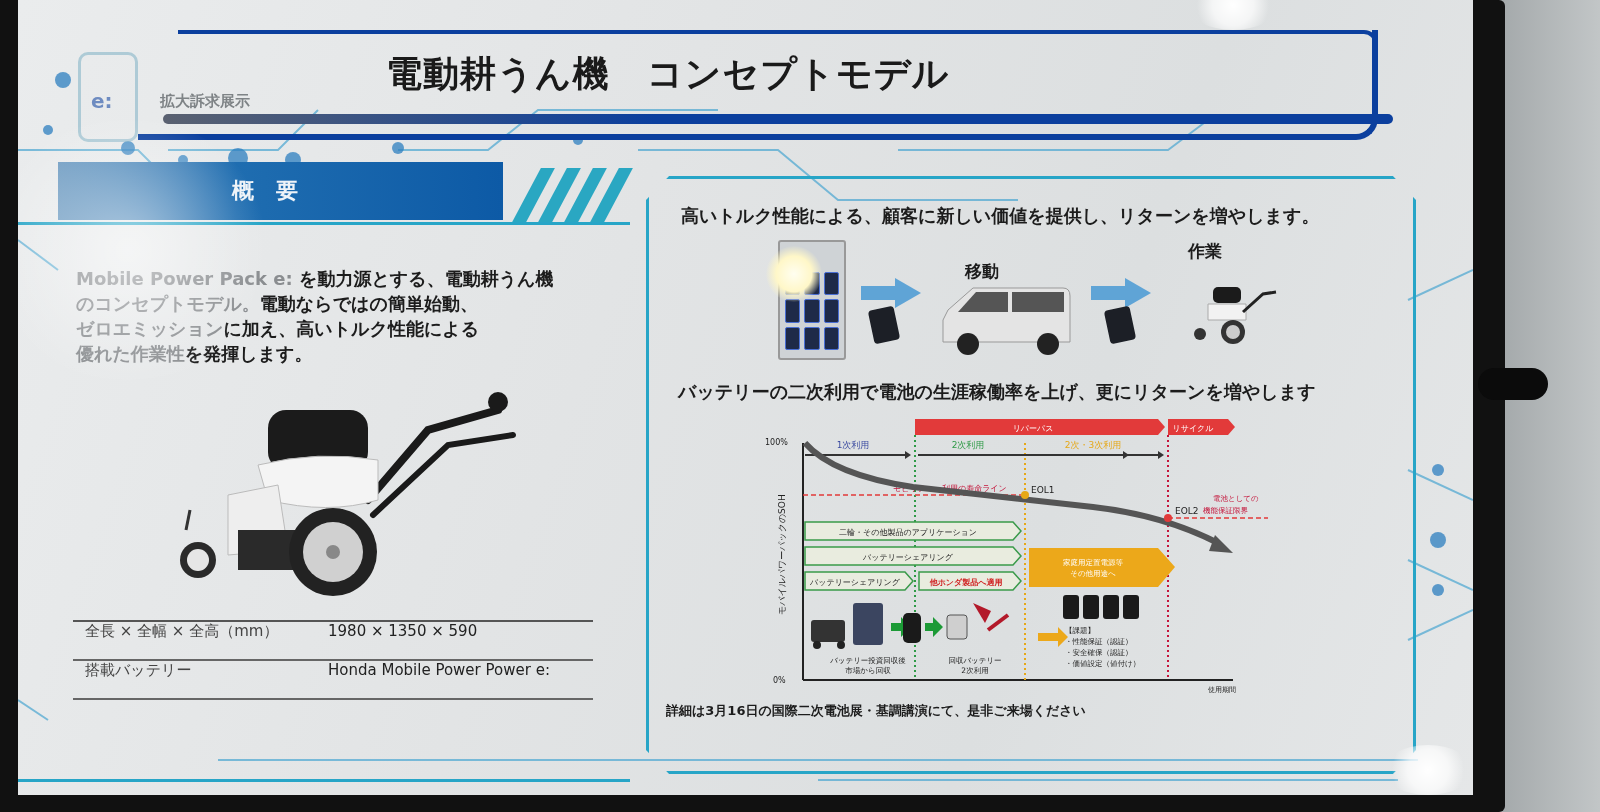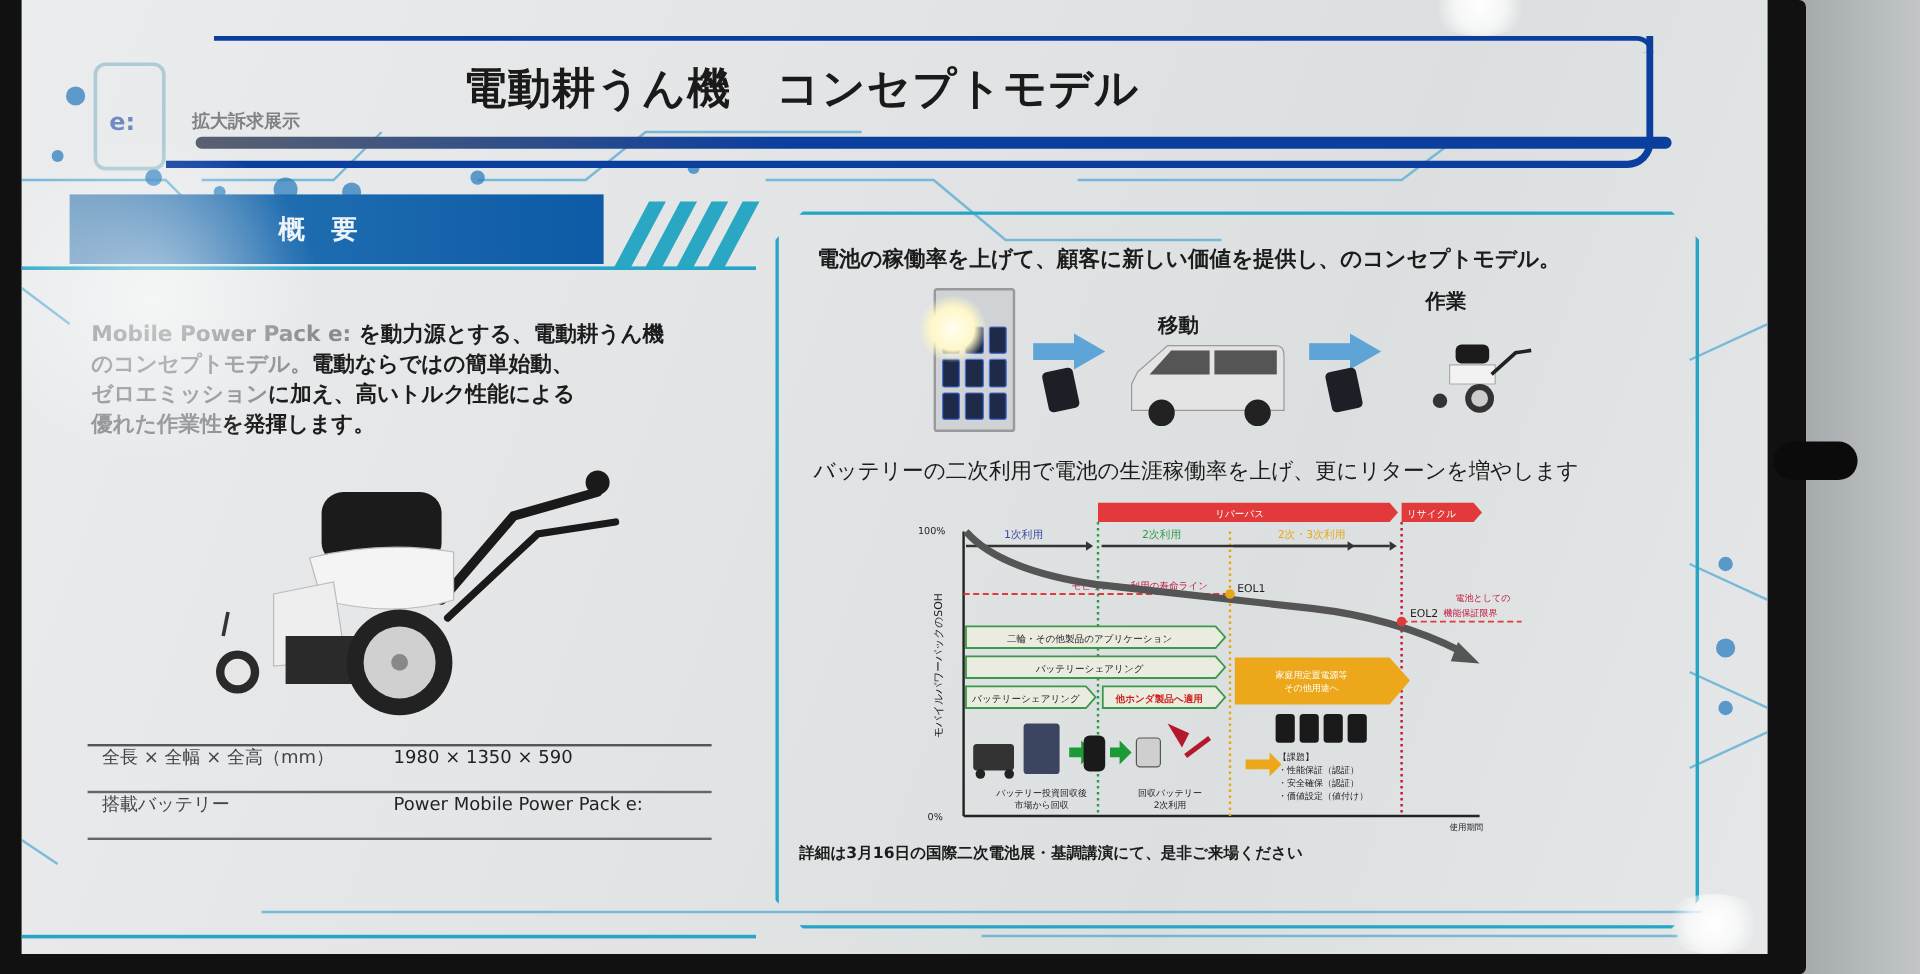--- a/index.html
+++ b/index.html
@@ -41,21 +41,21 @@
   .flow{position:absolute;left:755px;top:232px;width:520px;height:130px}
   .flow .lbl{position:absolute;font-size:17px;font-weight:bold;color:#1c1c1c}
   .locker{position:absolute;left:5px;top:8px;width:68px;height:120px;background:#cfd3d6;border:2px solid #999;border-radius:3px;display:grid;grid-template-columns:repeat(3,1fr);gap:4px;padding:30px 5px 8px}
   .locker i{background:#1e2a48;border:1px solid #4a6fd4;border-radius:2px}
   .arrow-blue{position:absolute;width:60px;height:30px}
   .arrow-blue:before{content:"";position:absolute;left:0;top:8px;width:38px;height:14px;background:#5fa4d6}
   .arrow-blue:after{content:"";position:absolute;left:34px;top:0;border-left:26px solid #5fa4d6;border-top:15px solid transparent;border-bottom:15px solid transparent}
   .batt{position:absolute;width:26px;height:34px;background:#1c1f26;border-radius:4px;transform:rotate(-12deg)}
   .van{position:absolute;left:165px;top:48px;width:135px;height:80px}
   .mini-tiller{position:absolute;left:415px;top:50px;width:90px;height:65px}
-  .rhead2{position:absolute;left:660px;top:380px;font-size:18px;font-weight:normal;color:#1c1c1c;white-space:nowrap}
+  .rhead2{position:absolute;left:660px;top:380px;font-size:18px;font-weight:bold;color:#1c1c1c;white-space:nowrap}
   
   .chart{position:absolute;left:745px;top:415px;width:520px;height:280px;font-family:"DejaVu Sans",sans-serif}
   .footer-text{position:absolute;left:648px;top:702px;font-size:13px;font-weight:bold;color:#1c1c1c;white-space:nowrap}
 </style>
 </head>
 <body>
 
 <div class="scene">
   <div class="wall"></div>
   <div class="frame"></div>
@@ -140,26 +140,26 @@
       <line x1="22" y1="130" x2="18" y2="150" stroke="#333" stroke-width="3"></line>
     </svg>
 
     <div class="spec">
       <div class="spec-row">
           <span class="k">全長 × 全幅 × 全高（mm）</span>
           <span class="v">1980 × 1350 × 590</span>
         </div>
       <div class="spec-row">
           <span class="k">搭載バッテリー</span>
-          <span class="v">Power Mobile Power Pack e:</span>
+          <span class="v">Honda Mobile Power Power e:</span>
         </div>
     </div>
 
     <div class="rframe"></div>
-    <div class="rhead">電池の稼働率を上げて、顧客に新しい価値を提供し、のコンセプトモデル。</div>
+    <div class="rhead">高いトルク性能による、顧客に新しい価値を提供し、リターンを増やします。</div>
 
     <div class="flow">
       <div class="locker">
         <i></i>
           <i></i>
           <i></i>
           <i></i>
           <i></i>
           <i></i>
           <i></i>

